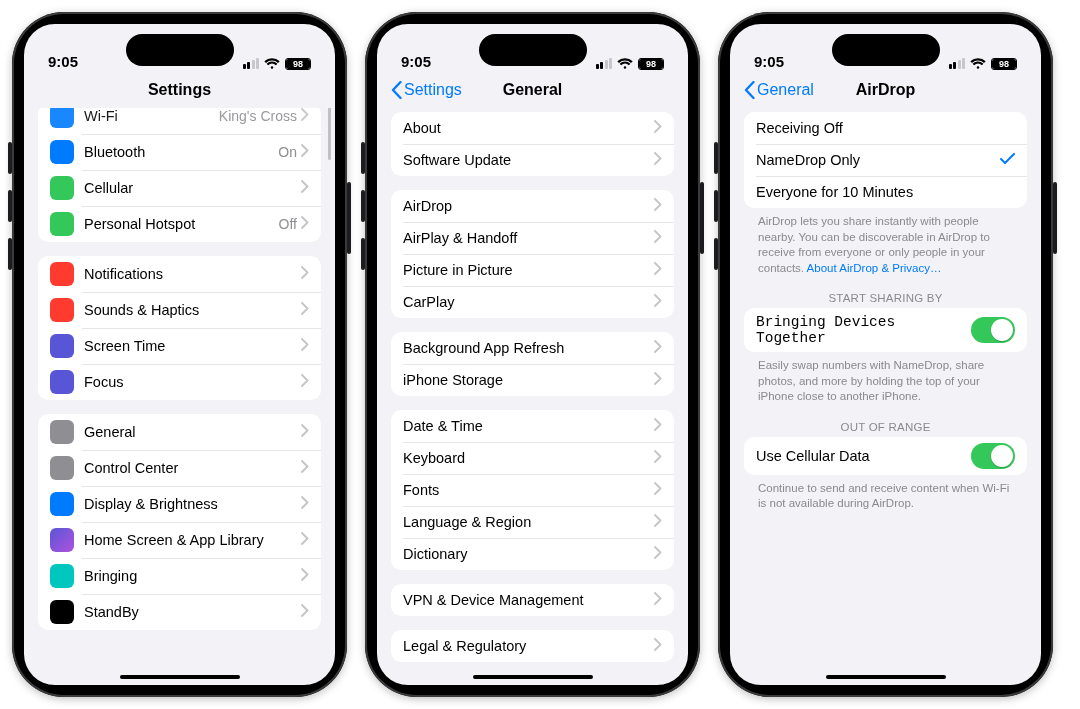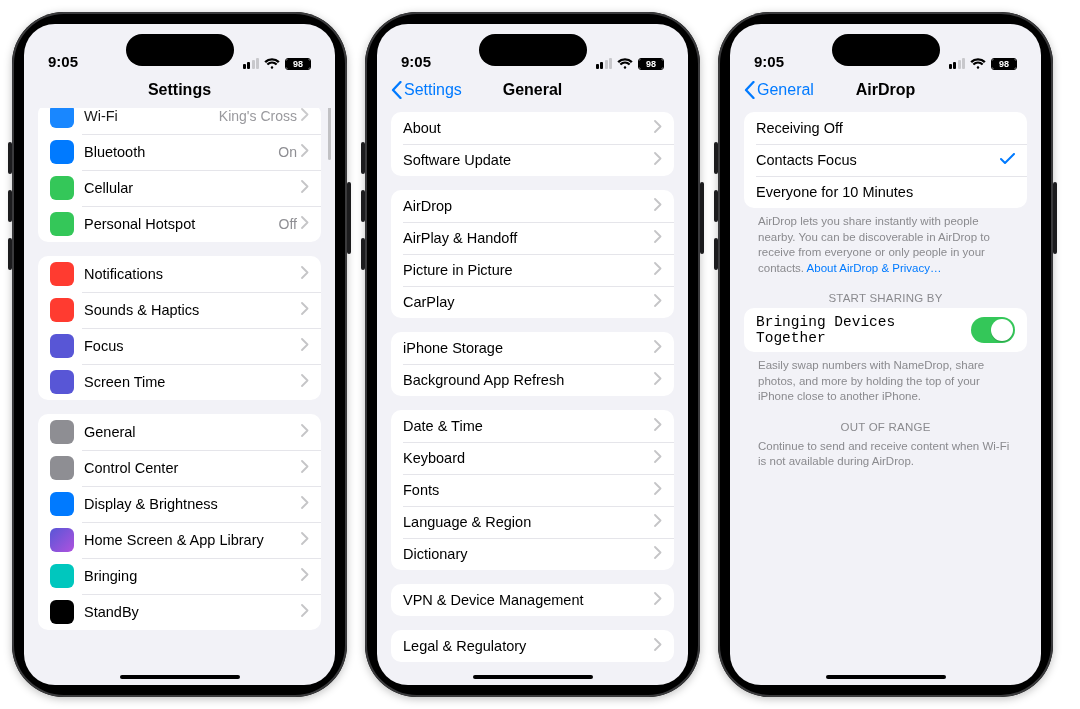--- a/index.html
+++ b/index.html
@@ -259,29 +259,29 @@
                 </svg></span>
             </div>
             <div class="cell has-icon">
               <span class="icon i-sound"></span>
               <span class="label">Sounds &amp; Haptics</span>
               <span class="chev"><svg width="8" height="13" viewBox="0 0 8 13">
                   <path d="M1 1l5.5 5.5L1 12" stroke="#c5c5c7" stroke-width="1.8" fill="none" stroke-linecap="round" stroke-linejoin="round"></path>
                 </svg></span>
             </div>
             <div class="cell has-icon">
+              <span class="icon i-st"></span>
+              <span class="label">Screen Time</span>
+              <span class="chev"><svg width="8" height="13" viewBox="0 0 8 13">
+                  <path d="M1 1l5.5 5.5L1 12" stroke="#c5c5c7" stroke-width="1.8" fill="none" stroke-linecap="round" stroke-linejoin="round"></path>
+                </svg></span>
+            </div>
+            <div class="cell has-icon">
               <span class="icon i-focus"></span>
               <span class="label">Focus</span>
-              <span class="chev"><svg width="8" height="13" viewBox="0 0 8 13">
-                  <path d="M1 1l5.5 5.5L1 12" stroke="#c5c5c7" stroke-width="1.8" fill="none" stroke-linecap="round" stroke-linejoin="round"></path>
-                </svg></span>
-            </div>
-            <div class="cell has-icon">
-              <span class="icon i-st"></span>
-              <span class="label">Screen Time</span>
               <span class="chev"><svg width="8" height="13" viewBox="0 0 8 13">
                   <path d="M1 1l5.5 5.5L1 12" stroke="#c5c5c7" stroke-width="1.8" fill="none" stroke-linecap="round" stroke-linejoin="round"></path>
                 </svg></span>
             </div>
           </div>
           <div class="group">
             <div class="cell has-icon">
               <span class="icon i-gen"></span>
               <span class="label">General</span>
               <span class="chev"><svg width="8" height="13" viewBox="0 0 8 13">
@@ -402,27 +402,27 @@
             </div>
             <div class="cell">
               <span class="label">CarPlay</span>
               <span class="chev"><svg width="8" height="13" viewBox="0 0 8 13">
                   <path d="M1 1l5.5 5.5L1 12" stroke="#c5c5c7" stroke-width="1.8" fill="none" stroke-linecap="round" stroke-linejoin="round"></path>
                 </svg></span>
             </div>
           </div>
           <div class="group">
             <div class="cell">
+              <span class="label">Background App Refresh</span>
+              <span class="chev"><svg width="8" height="13" viewBox="0 0 8 13">
+                  <path d="M1 1l5.5 5.5L1 12" stroke="#c5c5c7" stroke-width="1.8" fill="none" stroke-linecap="round" stroke-linejoin="round"></path>
+                </svg></span>
+            </div>
+            <div class="cell">
               <span class="label">iPhone Storage</span>
-              <span class="chev"><svg width="8" height="13" viewBox="0 0 8 13">
-                  <path d="M1 1l5.5 5.5L1 12" stroke="#c5c5c7" stroke-width="1.8" fill="none" stroke-linecap="round" stroke-linejoin="round"></path>
-                </svg></span>
-            </div>
-            <div class="cell">
-              <span class="label">Background App Refresh</span>
               <span class="chev"><svg width="8" height="13" viewBox="0 0 8 13">
                   <path d="M1 1l5.5 5.5L1 12" stroke="#c5c5c7" stroke-width="1.8" fill="none" stroke-linecap="round" stroke-linejoin="round"></path>
                 </svg></span>
             </div>
           </div>
           <div class="group">
             <div class="cell">
               <span class="label">Date &amp; Time</span>
               <span class="chev"><svg width="8" height="13" viewBox="0 0 8 13">
                   <path d="M1 1l5.5 5.5L1 12" stroke="#c5c5c7" stroke-width="1.8" fill="none" stroke-linecap="round" stroke-linejoin="round"></path>
@@ -510,36 +510,42 @@
       <span>AirDrop</span>
     </div>
 
     <div class="content">
         <div class="scroll" id="p3">
           <div class="group">
             <div class="cell">
               <span class="label">Receiving Off</span>
             </div>
             <div class="cell">
-              <span class="label">Contacts Focus</span>
+              <span class="label">NameDrop Only</span>
               <span class="check"><svg width="15" height="12" viewBox="0 0 15 12">
                   <path d="M1 6l4 4 9-9" stroke="#007aff" stroke-width="2" fill="none" stroke-linecap="round" stroke-linejoin="round"></path>
                 </svg></span>
             </div>
             <div class="cell">
               <span class="label">Everyone for 10 Minutes</span>
             </div>
           </div>
           <div class="foot">AirDrop lets you share instantly with people nearby. You can be discoverable in AirDrop to receive from everyone or only people in your contacts. <a>About AirDrop &amp; Privacy…</a></div>
           <div class="head">START SHARING BY</div>
           <div class="group tight" style="margin-top: 0px; font-family: Liberation Mono, monospace;">
             <div class="cell">
       <span class="label">Bringing Devices Together</span>
       <span class="toggle"></span>
     </div>
           </div>
           <div class="foot">Easily swap numbers with NameDrop, share photos, and more by holding the top of your iPhone close to another iPhone.</div>
           <div class="head">OUT OF RANGE</div>
+          <div class="group tight" style="margin-top: 0px;">
+            <div class="cell">
+      <span class="label">Use Cellular Data</span>
+      <span class="toggle"></span>
+    </div>
+          </div>
           <div class="foot">Continue to send and receive content when Wi-Fi is not available during AirDrop.</div>
         </div>
       </div>
   </div>
 </div>
 
 </body></html>

